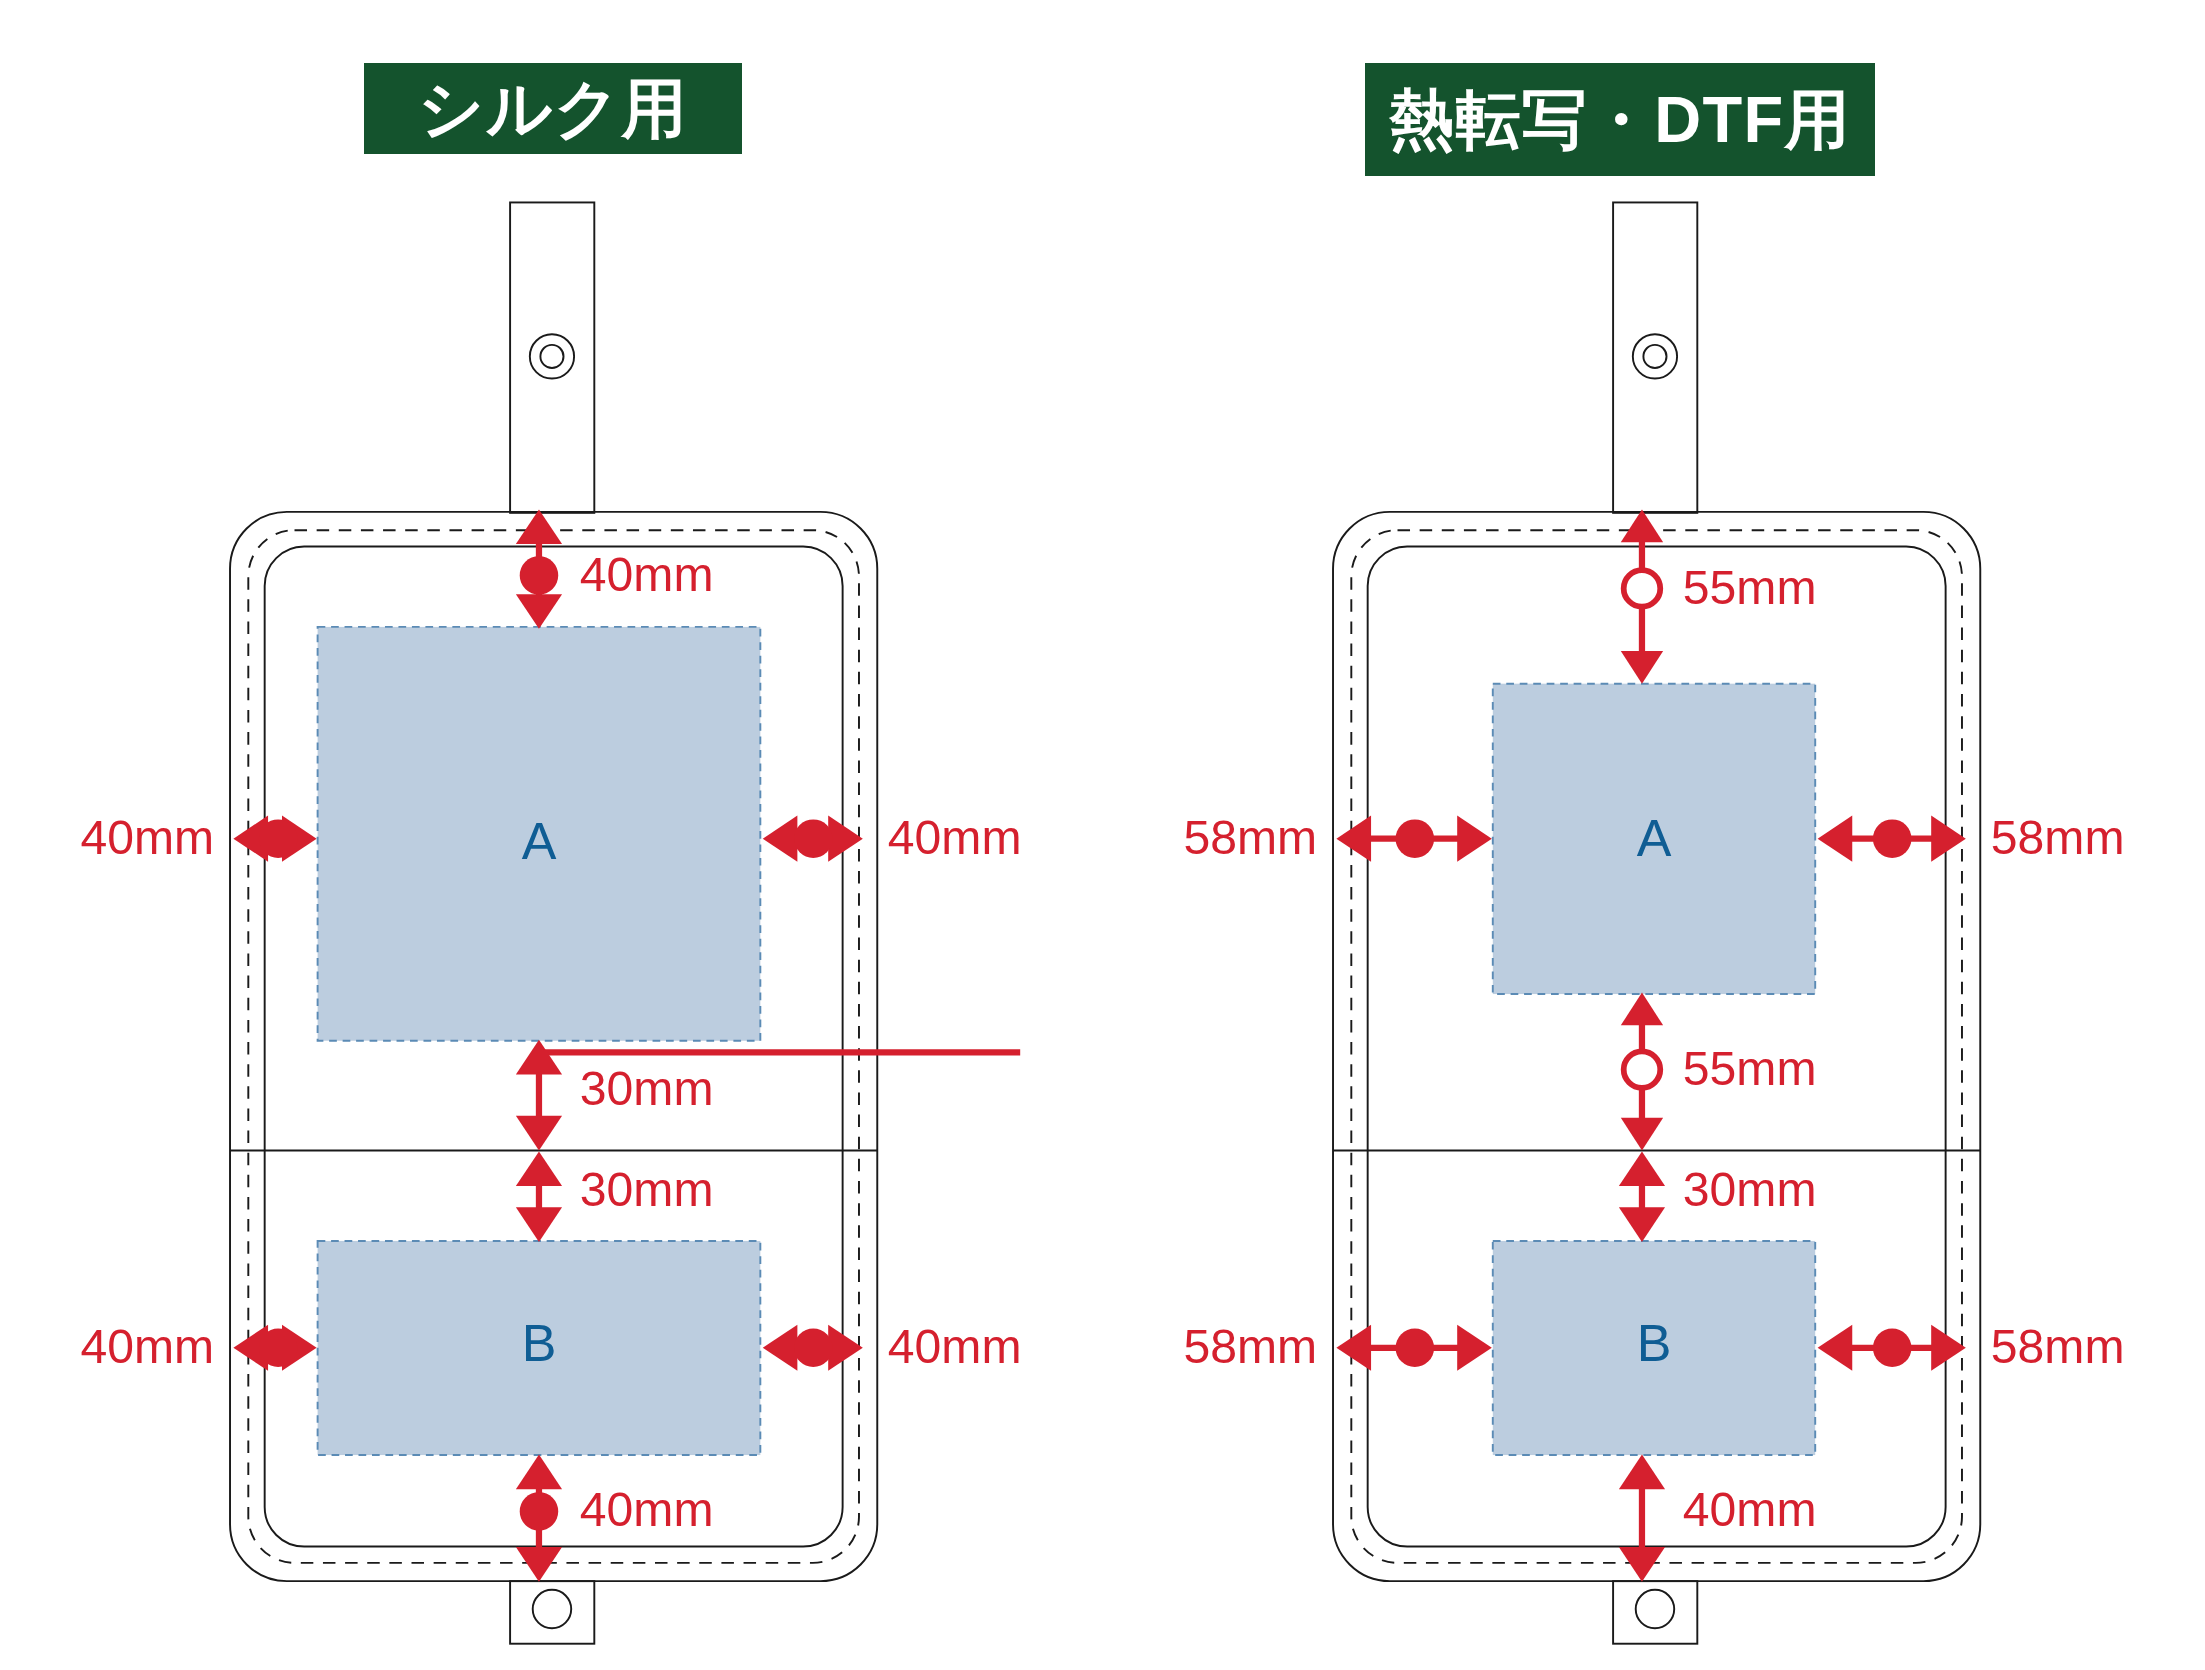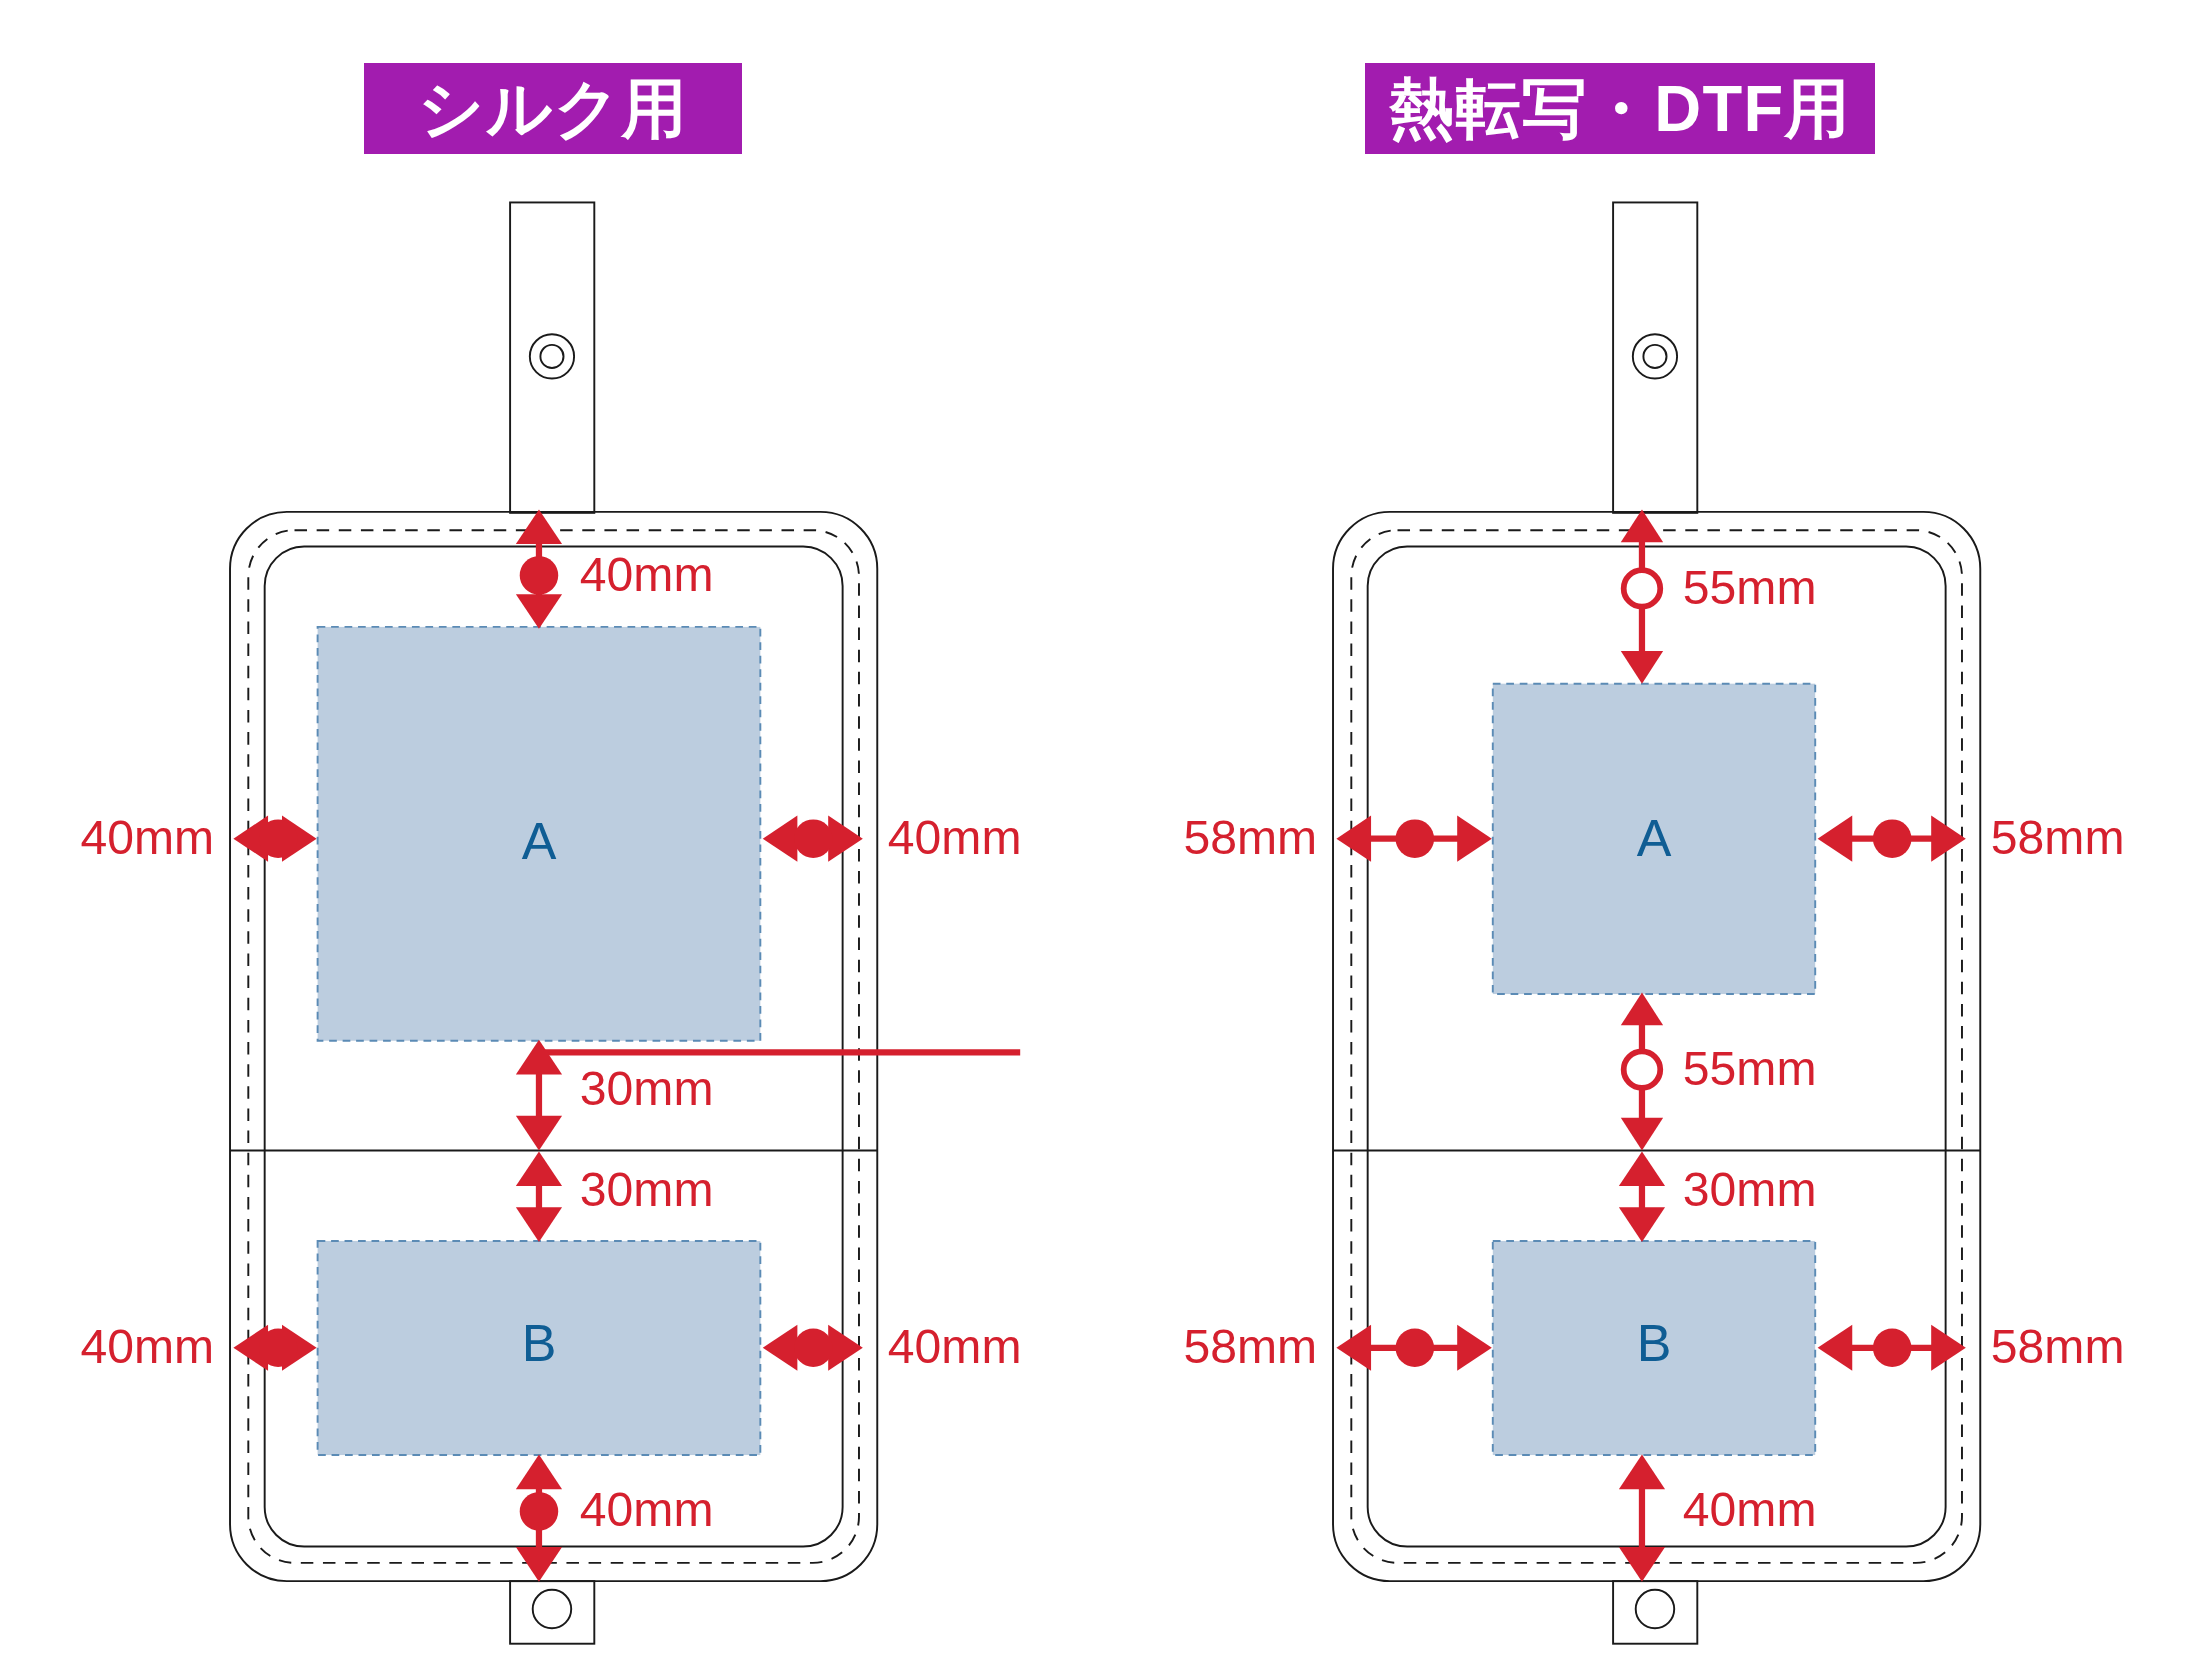--- a/index.html
+++ b/index.html
@@ -14,33 +14,33 @@
     width:2205px; height:1671px;
     background:#ffffff;
   }
   .panel{ position:absolute; top:0; height:1671px; width:1102px; }
   .panel.left{ left:0; }
   .panel.right{ left:1103px; }
 
   
   .title-badge{
     position:absolute;
-    background:#a21caf;
+    background:#14532d;
     color:#ffffff;
     font-weight:bold;
     display:flex; align-items:center; justify-content:center;
     letter-spacing:0.02em;
     white-space:nowrap;
   }
   .left .title-badge{
     left:364px; top:63px; width:378px; height:91px;
     font-size:65px;
   }
   .right .title-badge{
-    left:262px; top:63px; width:510px; height:91px;
+    left:262px; top:63px; width:510px; height:113px;
     font-size:65px;
   }
 
   
   .artwork{ position:absolute; left:0; top:0; width:1102px; height:1671px; }
 
   .outline-solid{ fill:none; stroke:#1a1a1a; stroke-width:4; }
   .outline-inner{ fill:none; stroke:#1a1a1a; stroke-width:4; }
   .outline-dash{ fill:none; stroke:#1a1a1a; stroke-width:4; stroke-dasharray:26 20; }
   .tab-line{ fill:#ffffff; stroke:#1a1a1a; stroke-width:4; }

